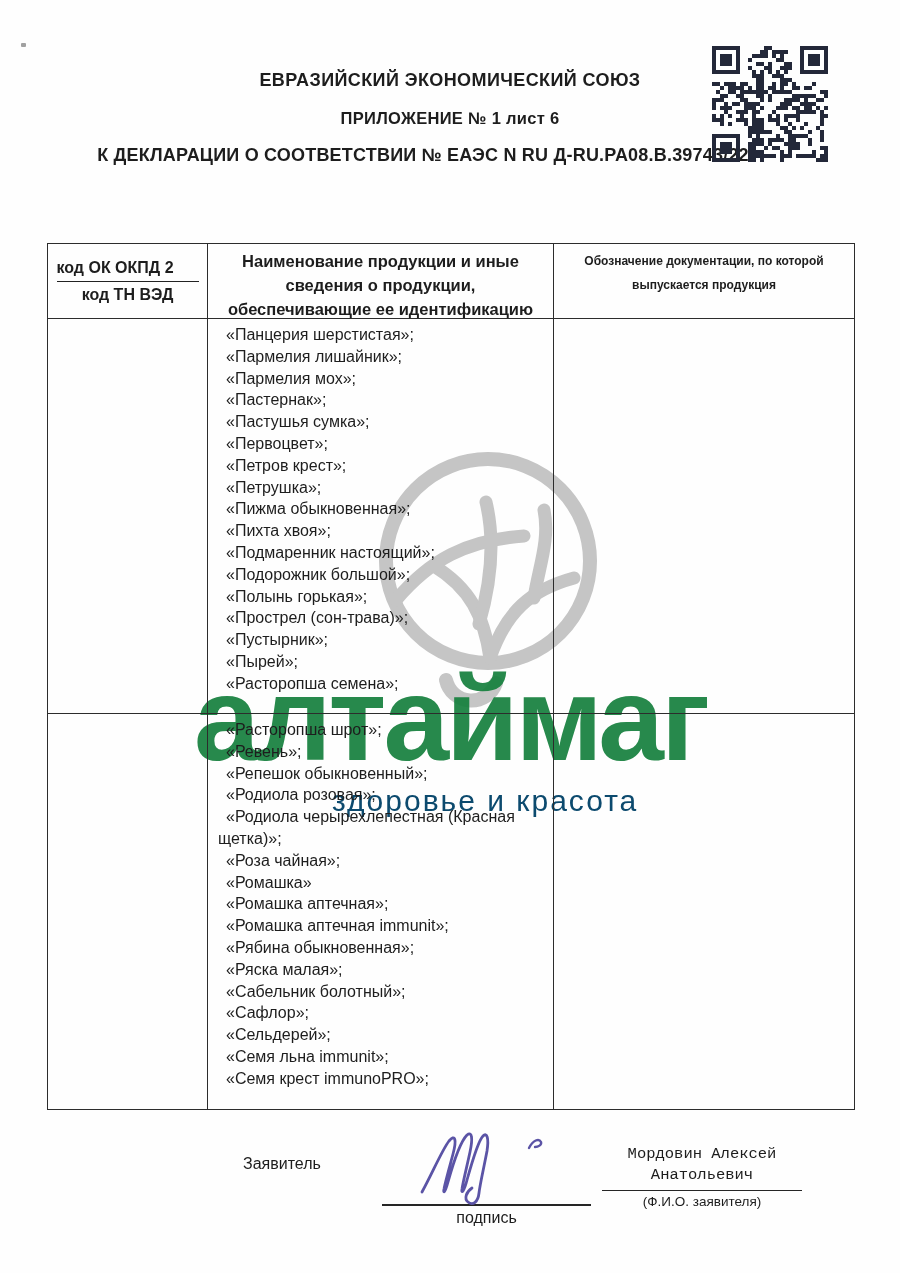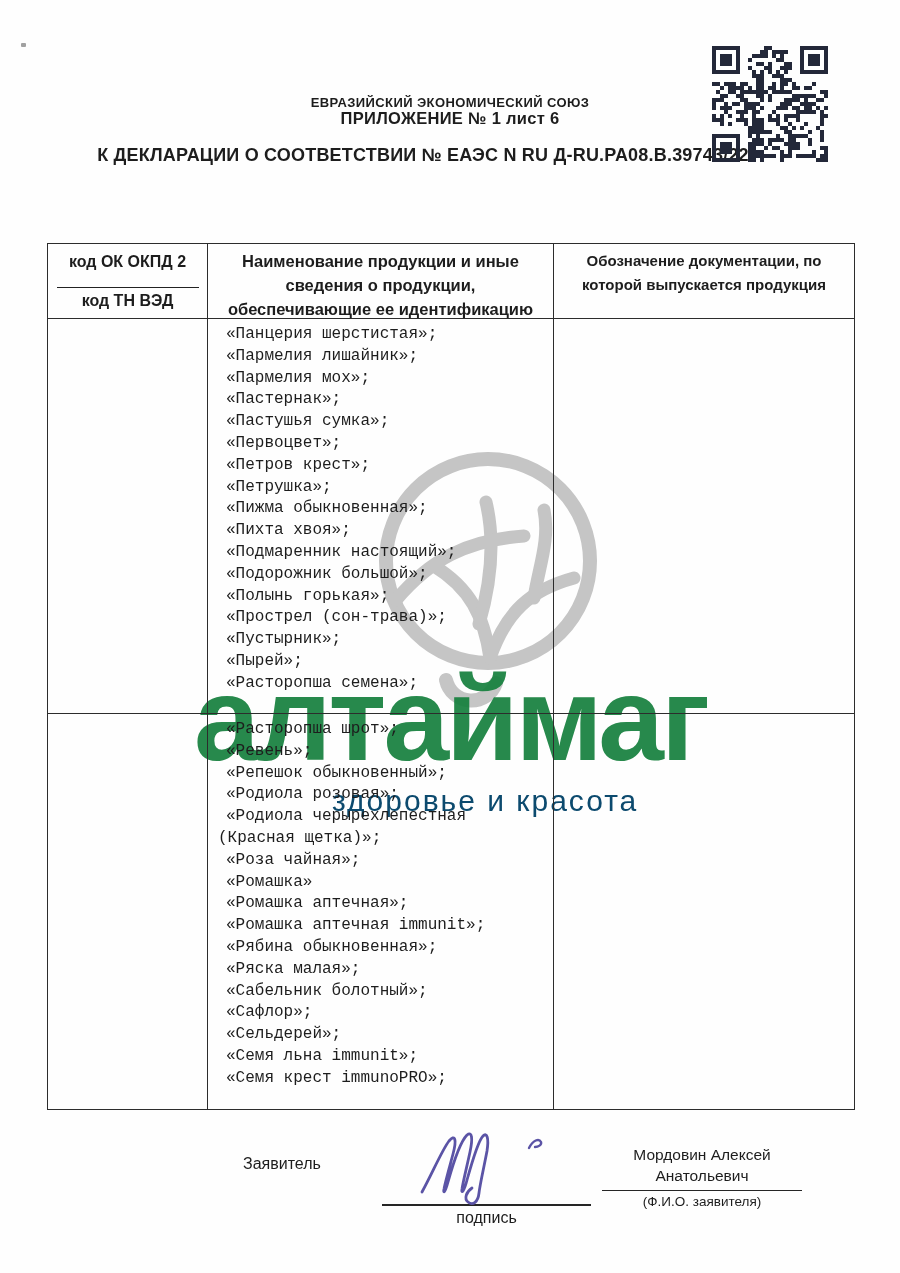--- a/index.html
+++ b/index.html
@@ -7,21 +7,21 @@
   .page {
     position:relative;
     width:900px; height:1273px;
     background:#fefefe;
     font-family:"Liberation Sans", sans-serif;
     color:#1d1d1d;
     overflow:hidden;
   }
   
   .hdr-line { position:absolute; left:0; width:900px; text-align:center; font-weight:bold; }
-  .hdr-union       { top:70px;  font-size:13px; letter-spacing:0.4px;margin-top:25px; }
+  .hdr-union       { top:70px;  font-size:18px; letter-spacing:0.4px; }
   .hdr-appendix    { top:109px; font-size:16.5px; letter-spacing:0.3px; }
   .hdr-declaration { top:145px; width:846px; font-size:18px; letter-spacing:0.2px; }
   .artifact-dot { position:absolute; left:21px; top:43px; width:5px; height:4px; background:#8a8a8a; border-radius:1px; opacity:.8; }
   
   .qr-box { position:absolute; left:712px; top:46px; width:116px; height:116px; z-index:6; }
   
   .wm-logo { position:absolute; left:338px; top:448px; width:300px; height:268px; z-index:1; color:#c6c6c6; }
   .wm-word {
     position:absolute; left:194px; top:658px; z-index:1;
     font-size:118px; font-weight:bold; letter-spacing:-3px; line-height:1.05;
@@ -37,33 +37,33 @@
     display:grid;
     grid-template-columns:160px 346px 300px;
     grid-template-rows:75px 395px 395px;
     border:1.6px solid #2c2c2c;
   }
   .cell { border-right:1.4px solid #2c2c2c; border-bottom:1.4px solid #2c2c2c; background:transparent; }
   .cell.last-col { border-right:none; }
   .cell.last-row { border-bottom:none; }
   .th { font-weight:bold; text-align:center; }
   .th-code { display:flex; flex-direction:column; align-items:center; justify-content:center; font-size:16px; }
-  .th-code .code-top { width:142px; text-align:center; padding-bottom:16px; border-bottom:1.7px solid #222; }
+  .th-code .code-top { width:142px; text-align:left; padding-bottom:4px; border-bottom:1.7px solid #222; }
   .th-code .code-bottom { width:142px; text-align:center; padding-top:4px; }
   .th-name { font-size:16.5px; line-height:24px; padding:5px 10px 0 10px; }
-  .th-doc  { font-size:15px; line-height:24px; padding:5px 8px 0 8px; }
+  .th-doc  { font-size:12px; line-height:24px; padding:5px 8px 0 8px; }
   .products-cell { padding:5px 6px 0 6px; font-size:16px; line-height:21.8px; }
-  .product-line { padding-left:4px; text-indent:8px;font-family:Liberation Mono, monospace; }
+  .product-line { padding-left:4px; text-indent:8px; }
   .doc-cell { padding:7px 8px 0 8px; font-size:16px; line-height:23.5px; }
   
   .applicant-label { position:absolute; left:243px; top:1155px; font-size:16px; z-index:2;text-align:right; }
   .sig-svg  { position:absolute; left:416px; top:1126px; width:150px; height:85px; z-index:3; color:#5b54a6; }
   .sig-line { position:absolute; left:382px; top:1204px; width:209px; border-top:2px solid #262626; z-index:2; }
   .sig-caption { position:absolute; left:382px; top:1209px; width:209px; text-align:center; font-size:16px; z-index:2; }
-  .name-block { position:absolute; left:600px; top:1144px; width:204px; text-align:center; font-size:15.5px; line-height:21px; z-index:2; }
+  .name-block { position:absolute; left:600px; top:1144px; width:204px; text-align:center; font-size:15.5px; line-height:21px; z-index:2;font-family:Liberation Mono, monospace; }
   .name-line  { position:absolute; left:602px; top:1190px; width:200px; border-top:1.7px solid #262626; z-index:2; }
   .name-caption { position:absolute; left:602px; top:1194px; width:200px; text-align:center; font-size:13.5px; z-index:2; }
 </style>
 </head>
 <body>
 
 <div class="page">
 
   <div class="artifact-dot"></div>
 

